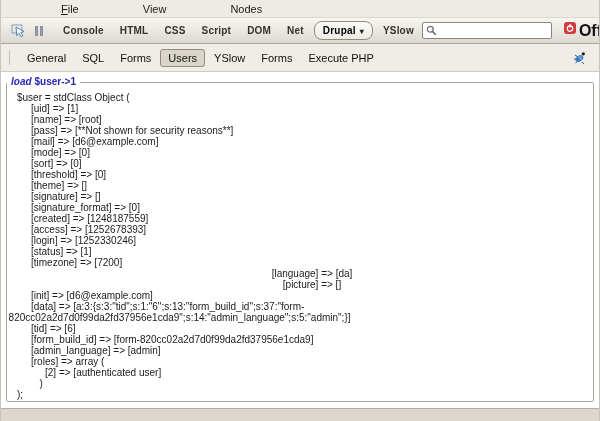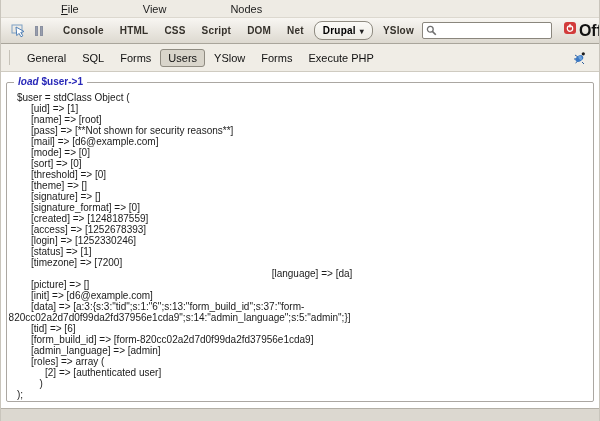--- a/index.html
+++ b/index.html
@@ -56,21 +56,21 @@
     padding:2px 7px; margin:0 1px;
   }
   .bug-wrap { margin-left:auto; display:flex; align-items:center; padding-right:4px; }
   
   .content { height:336px; background:#fff; position:relative; }
   .fieldset {
     position:absolute; left:5px; right:5px; top:10px; bottom:6px;
     border:1px solid #aba7a2; border-radius:2px; padding-top:9px;
   }
   .legend {
-    position:absolute; top:-7px; left:7px; background:#fff; padding:0 4px;
+    position:absolute; top:-7px; left:0; background:#fff; padding:0 4px;
     font-size:10px; font-weight:bold; color:var(--legend-blue,#2828b8); cursor:pointer;
   }
   .legend .kw { font-style:italic; margin-right:3px; }
   .output { overflow:hidden; height:100%; }
   .line {
     font-size:10px; line-height:11px; color:#1a1a1a; white-space:nowrap;
   }
   
   .statusbar { height:13px; background:#dcd8d0; border-top:1px solid #b3afa6; }
 </style>
@@ -169,21 +169,21 @@
         <div class="line" style="padding-left: 24px;">[threshold] =&gt; [0]</div>
         <div class="line" style="padding-left: 24px;">[theme] =&gt; []</div>
         <div class="line" style="padding-left: 24px;">[signature] =&gt; []</div>
         <div class="line" style="padding-left: 24px;">[signature_format] =&gt; [0]</div>
         <div class="line" style="padding-left: 24px;">[created] =&gt; [1248187559]</div>
         <div class="line" style="padding-left: 24px;">[access] =&gt; [1252678393]</div>
         <div class="line" style="padding-left: 24px;">[login] =&gt; [1252330246]</div>
         <div class="line" style="padding-left: 24px;">[status] =&gt; [1]</div>
         <div class="line" style="padding-left: 24px;">[timezone] =&gt; [7200]</div>
         <div class="line" style="padding-left: 24px; text-align: center;">[language] =&gt; [da]</div>
-        <div class="line" style="padding-left: 24px;">[picture] =&gt; []</div>
+        <div class="line" style="padding-left: 24px; text-align: center;">[picture] =&gt; []</div>
         <div class="line" style="padding-left: 24px;">[init] =&gt; [d6@example.com]</div>
         <div class="line" style="padding-left: 24px;">[data] =&gt; [a:3:{s:3:"tid";s:1:"6";s:13:"form_build_id";s:37:"form-</div>
         <div class="line" style="padding-left: 1.6px;">820cc02a2d7d0f99da2fd37956e1cda9";s:14:"admin_language";s:5:"admin";}]</div>
         <div class="line" style="padding-left: 24px;">[tid] =&gt; [6]</div>
         <div class="line" style="padding-left: 24px;">[form_build_id] =&gt; [form-820cc02a2d7d0f99da2fd37956e1cda9]</div>
         <div class="line" style="padding-left: 24px;">[admin_language] =&gt; [admin]</div>
         <div class="line" style="padding-left: 24px;">[roles] =&gt; array (</div>
         <div class="line" style="padding-left: 38px;">[2] =&gt; [authenticated user]</div>
         <div class="line" style="padding-left: 32.4px;">)</div>
         <div class="line" style="padding-left: 10px;">);</div>

